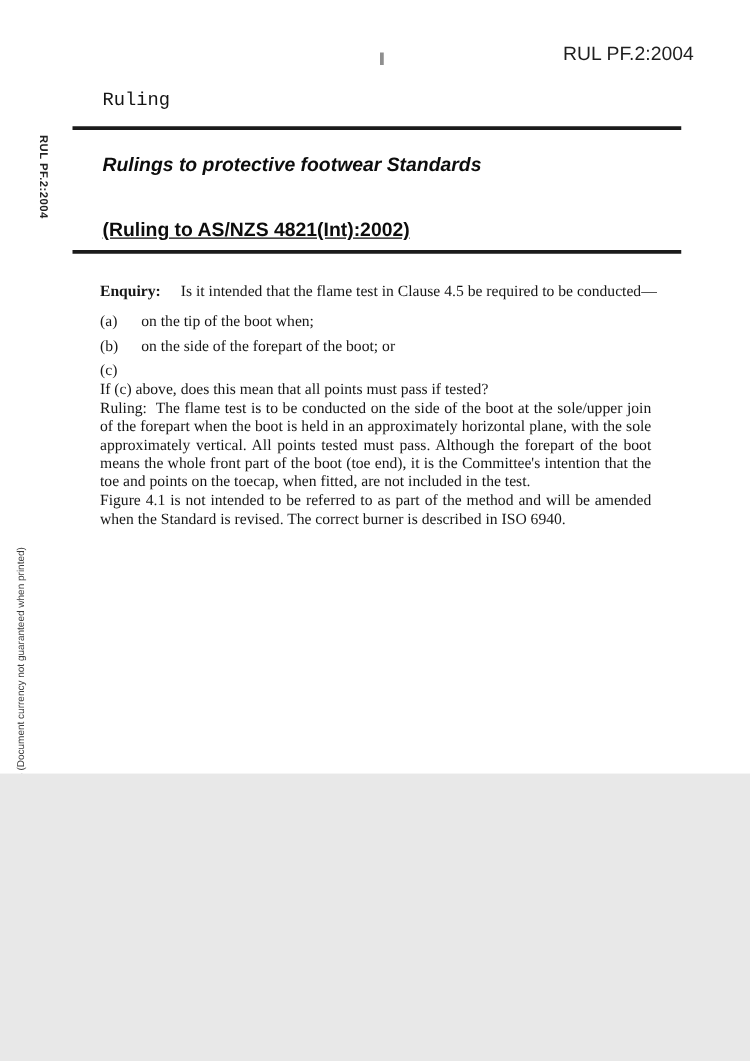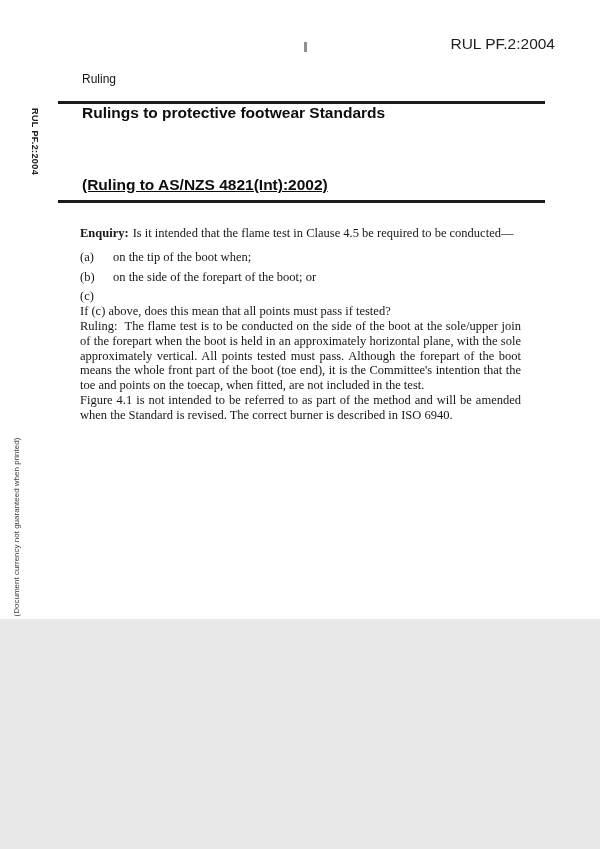--- a/index.html
+++ b/index.html
@@ -11,41 +11,41 @@
   
   .doc-ref{
     position:absolute;top:35px;right:45px;
     font-family:"Liberation Sans",sans-serif;font-size:15.5px;color:#1f1f1f;
   }
   .center-mark{
     position:absolute;left:304px;top:42px;width:3px;height:10px;background:#8f8f8f;
   }
   .ruling-heading{
     position:absolute;left:82px;top:72px;
-    font-family:Liberation Sans, sans-serif;font-size:12px;color:#141414;
+    font-family:Liberation Mono, monospace;font-size:15px;color:#141414;
   }
   .hrule{position:absolute;left:58px;width:487px;height:3px;background:#1b1b1b;}
   .rule-top{top:101px;}
   .rule-bottom{top:200px;}
   
   .title-line{
     position:absolute;left:82px;
     font-family:"Liberation Sans",sans-serif;font-weight:bold;font-size:15.5px;color:#0d0d0d;
     white-space:nowrap;
   }
-  .t1{top:104px;} .t2{top:146px;} .t3{top:176px;text-decoration:underline;}
+  .t1{top:124px;font-style:italic;} .t2{top:146px;} .t3{top:176px;text-decoration:underline;}
   .t2 .gap{display:inline-block;width:15px;}
   
   .body-text{
     position:absolute;left:80px;top:226px;width:441px;
     font-size:12.5px;line-height:14.8px;color:#161616;
   }
   .body-text p{margin:0;}
   .p-enquiry{white-space:nowrap;}
-  .p-enquiry .lbl{font-weight:bold;padding-right:4px;}
+  .p-enquiry .lbl{font-weight:bold;padding-right:16px;}
   .list{margin-top:9px;}
   .li{display:flex;white-space:nowrap;margin-top:5px;}
   .li:first-child{margin-top:0;}
   .li .marker{width:33px;flex:0 0 33px;}
   .p-question{margin-top:6px;white-space:nowrap;}
   .p-ruling{margin-top:6px;text-align:justify;}
   .p-ruling .lbl{font-weight:normal;padding-right:7px;}
   .p-figure{margin-top:7px;text-align:justify;}
   
   .side-ref{

